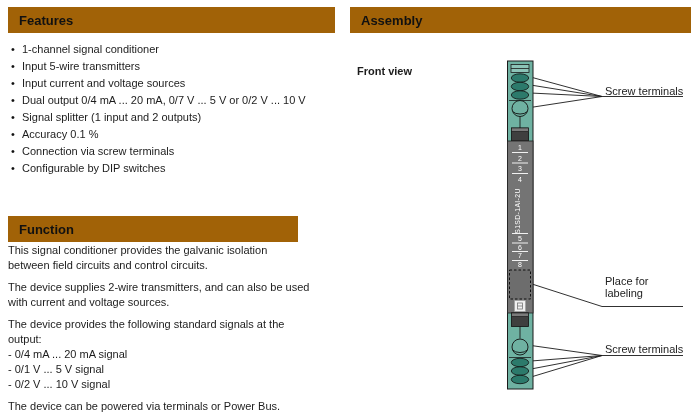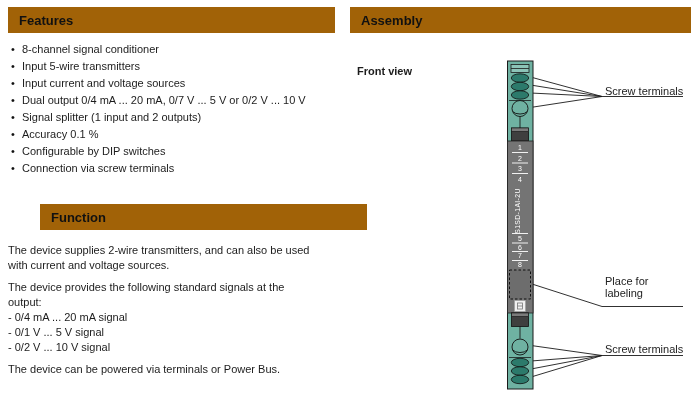--- a/index.html
+++ b/index.html
@@ -54,35 +54,37 @@
   .term-num{font-size:7px;fill:#ffffff;text-anchor:middle;}
 </style>
 </head>
 <body>
 
 <div class="section-bar bar-left">
   <span class="bar-title">Features</span>
 </div>
 
 <ul class="features-list">
-  <li>8-channel signal conditioner</li>
+  <li>1-channel signal conditioner</li>
   <li>Input 5-wire transmitters</li>
   <li>Input current and voltage sources</li>
   <li>Dual output 0/4 mA ... 20 mA, 0/7 V ... 5 V or 0/2 V ... 10 V</li>
   <li>Signal splitter (1 input and 2 outputs)</li>
   <li>Accuracy 0.1 %</li>
+  <li>Connection via screw terminals</li>
   <li>Configurable by DIP switches</li>
-  <li>Connection via screw terminals</li>
 </ul>
 
-<div class="section-bar" style="left:8px;width:327px;top:204px;margin-left:32px;">
+<div class="section-bar" style="left:8px;width:290px;top:216px;">
   <span class="bar-title">Function</span>
 </div>
 
 <div class="function-text">
+  <p>This signal conditioner provides the galvanic isolation
+between field circuits and control circuits.</p>
   <p>The device supplies 2-wire transmitters, and can also be used
 with current and voltage sources.</p>
   <p>The device provides the following standard signals at the
 output:
 - 0/4 mA ... 20 mA signal
 - 0/1 V ... 5 V signal
 - 0/2 V ... 10 V signal</p>
   <p>The device can be powered via terminals or Power Bus.</p>
 </div>
 

